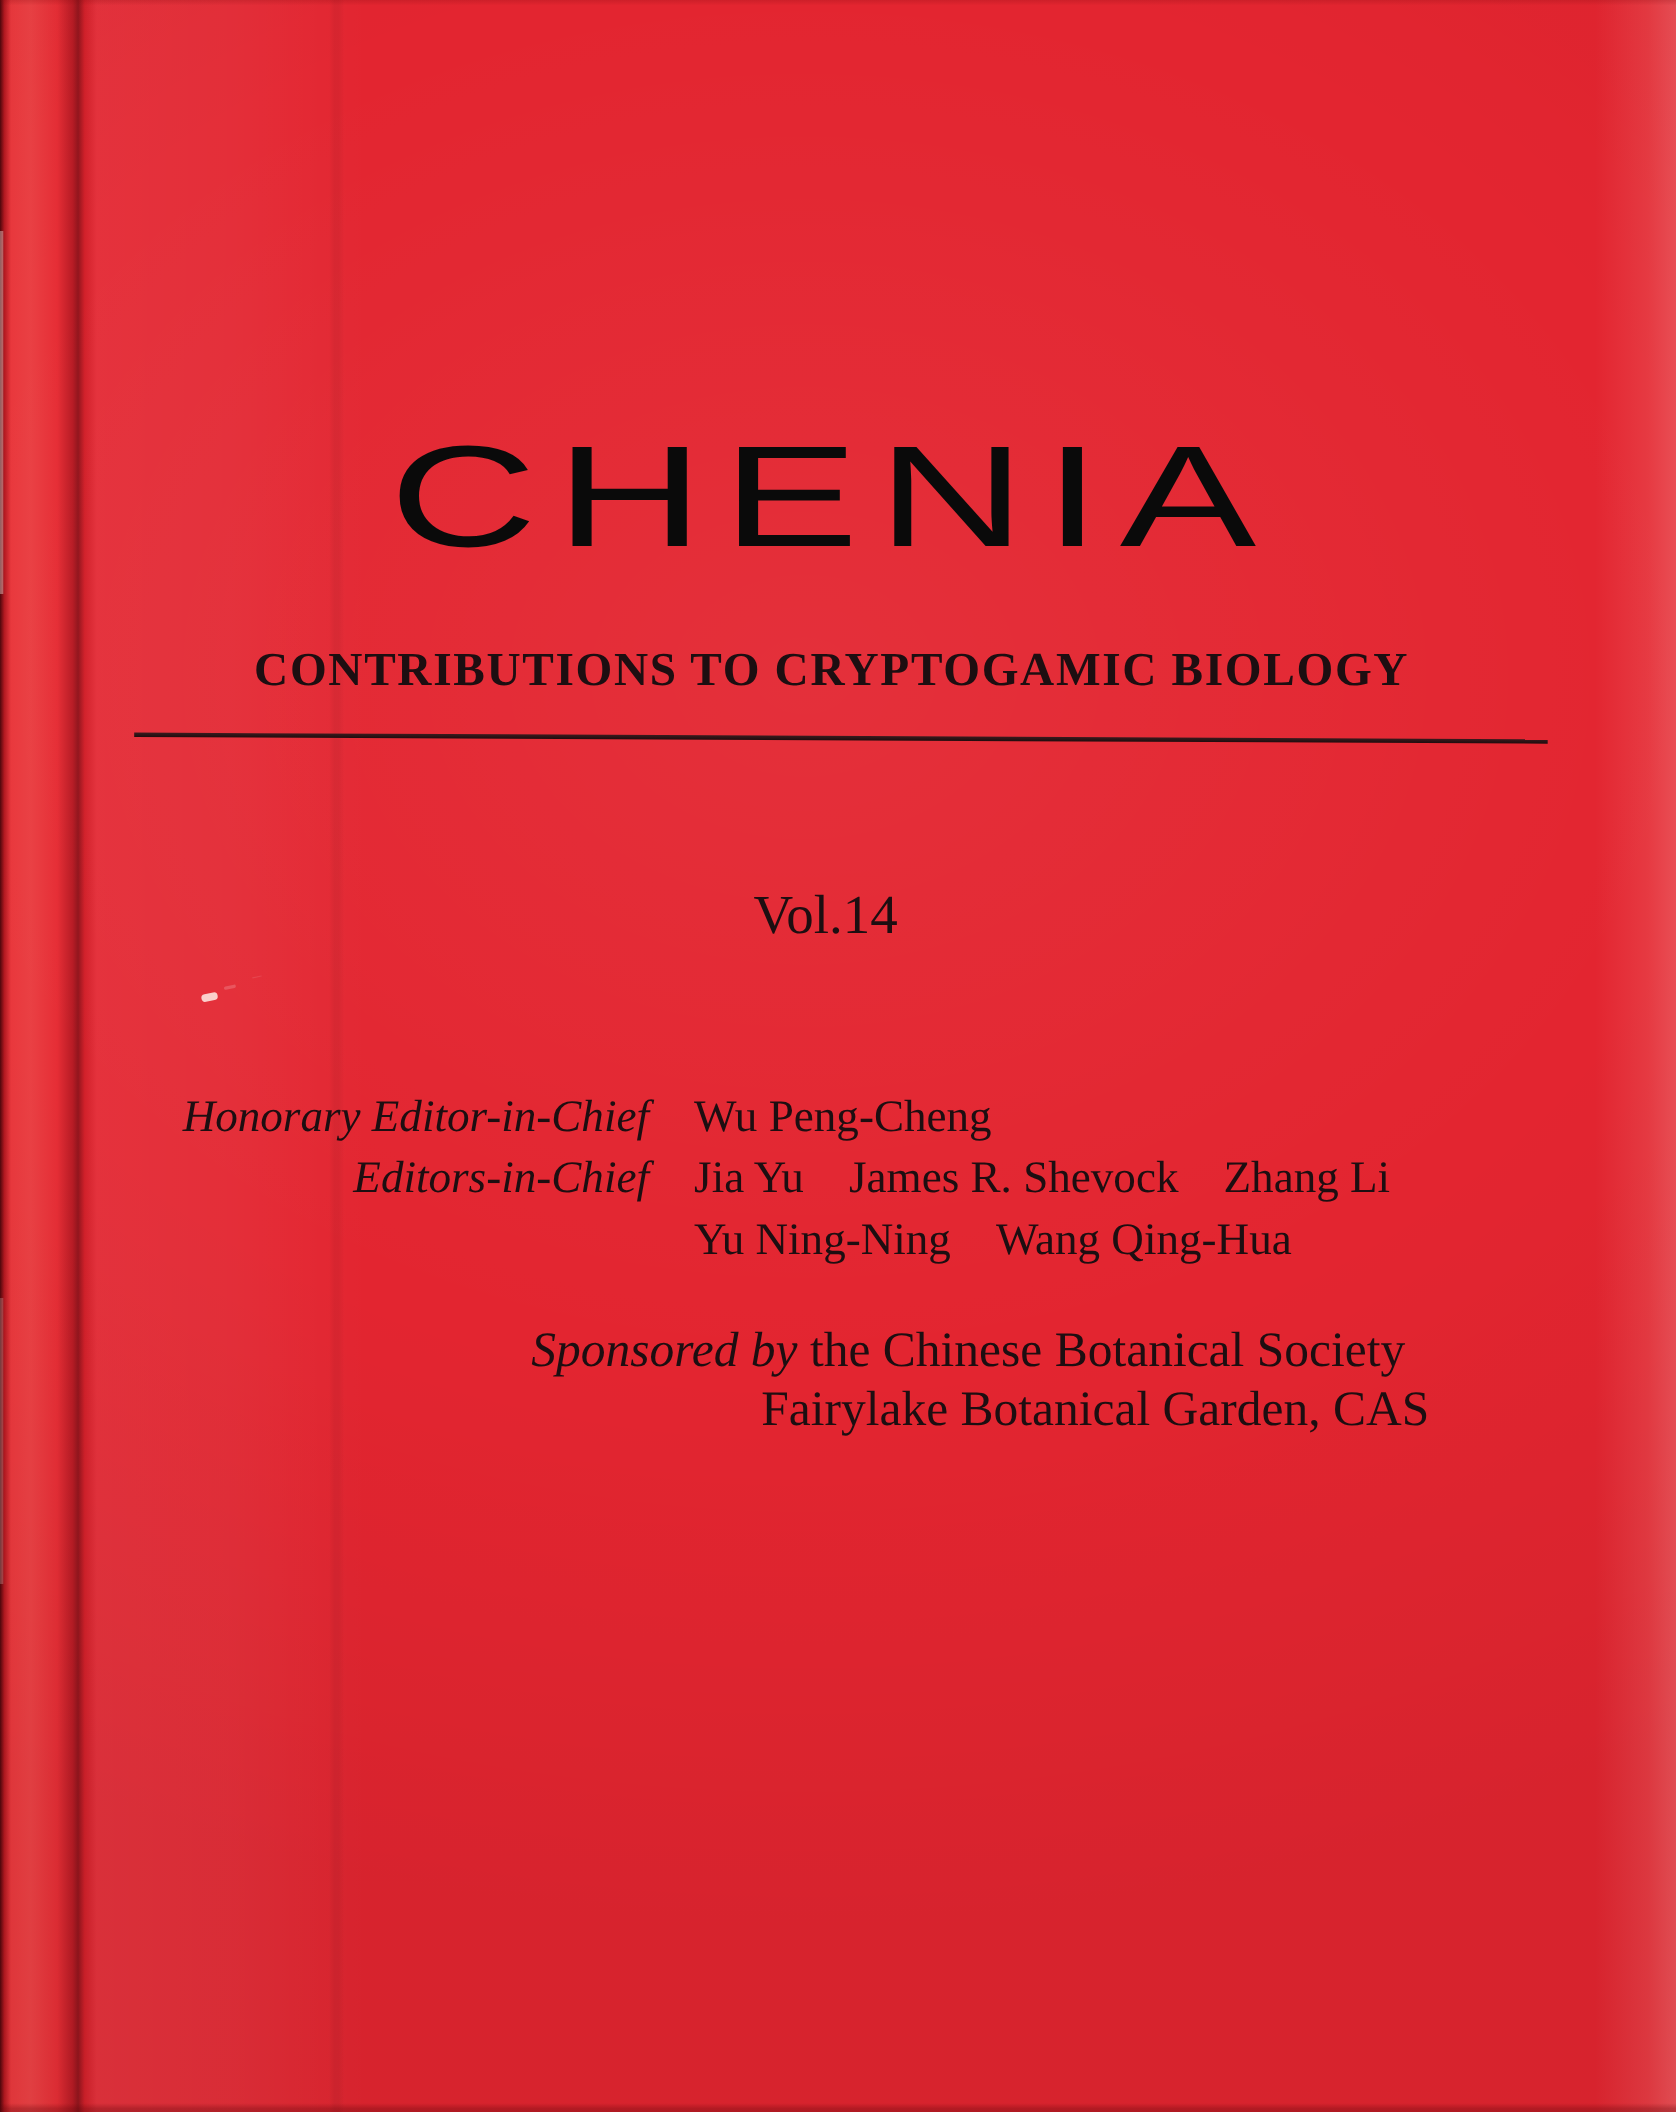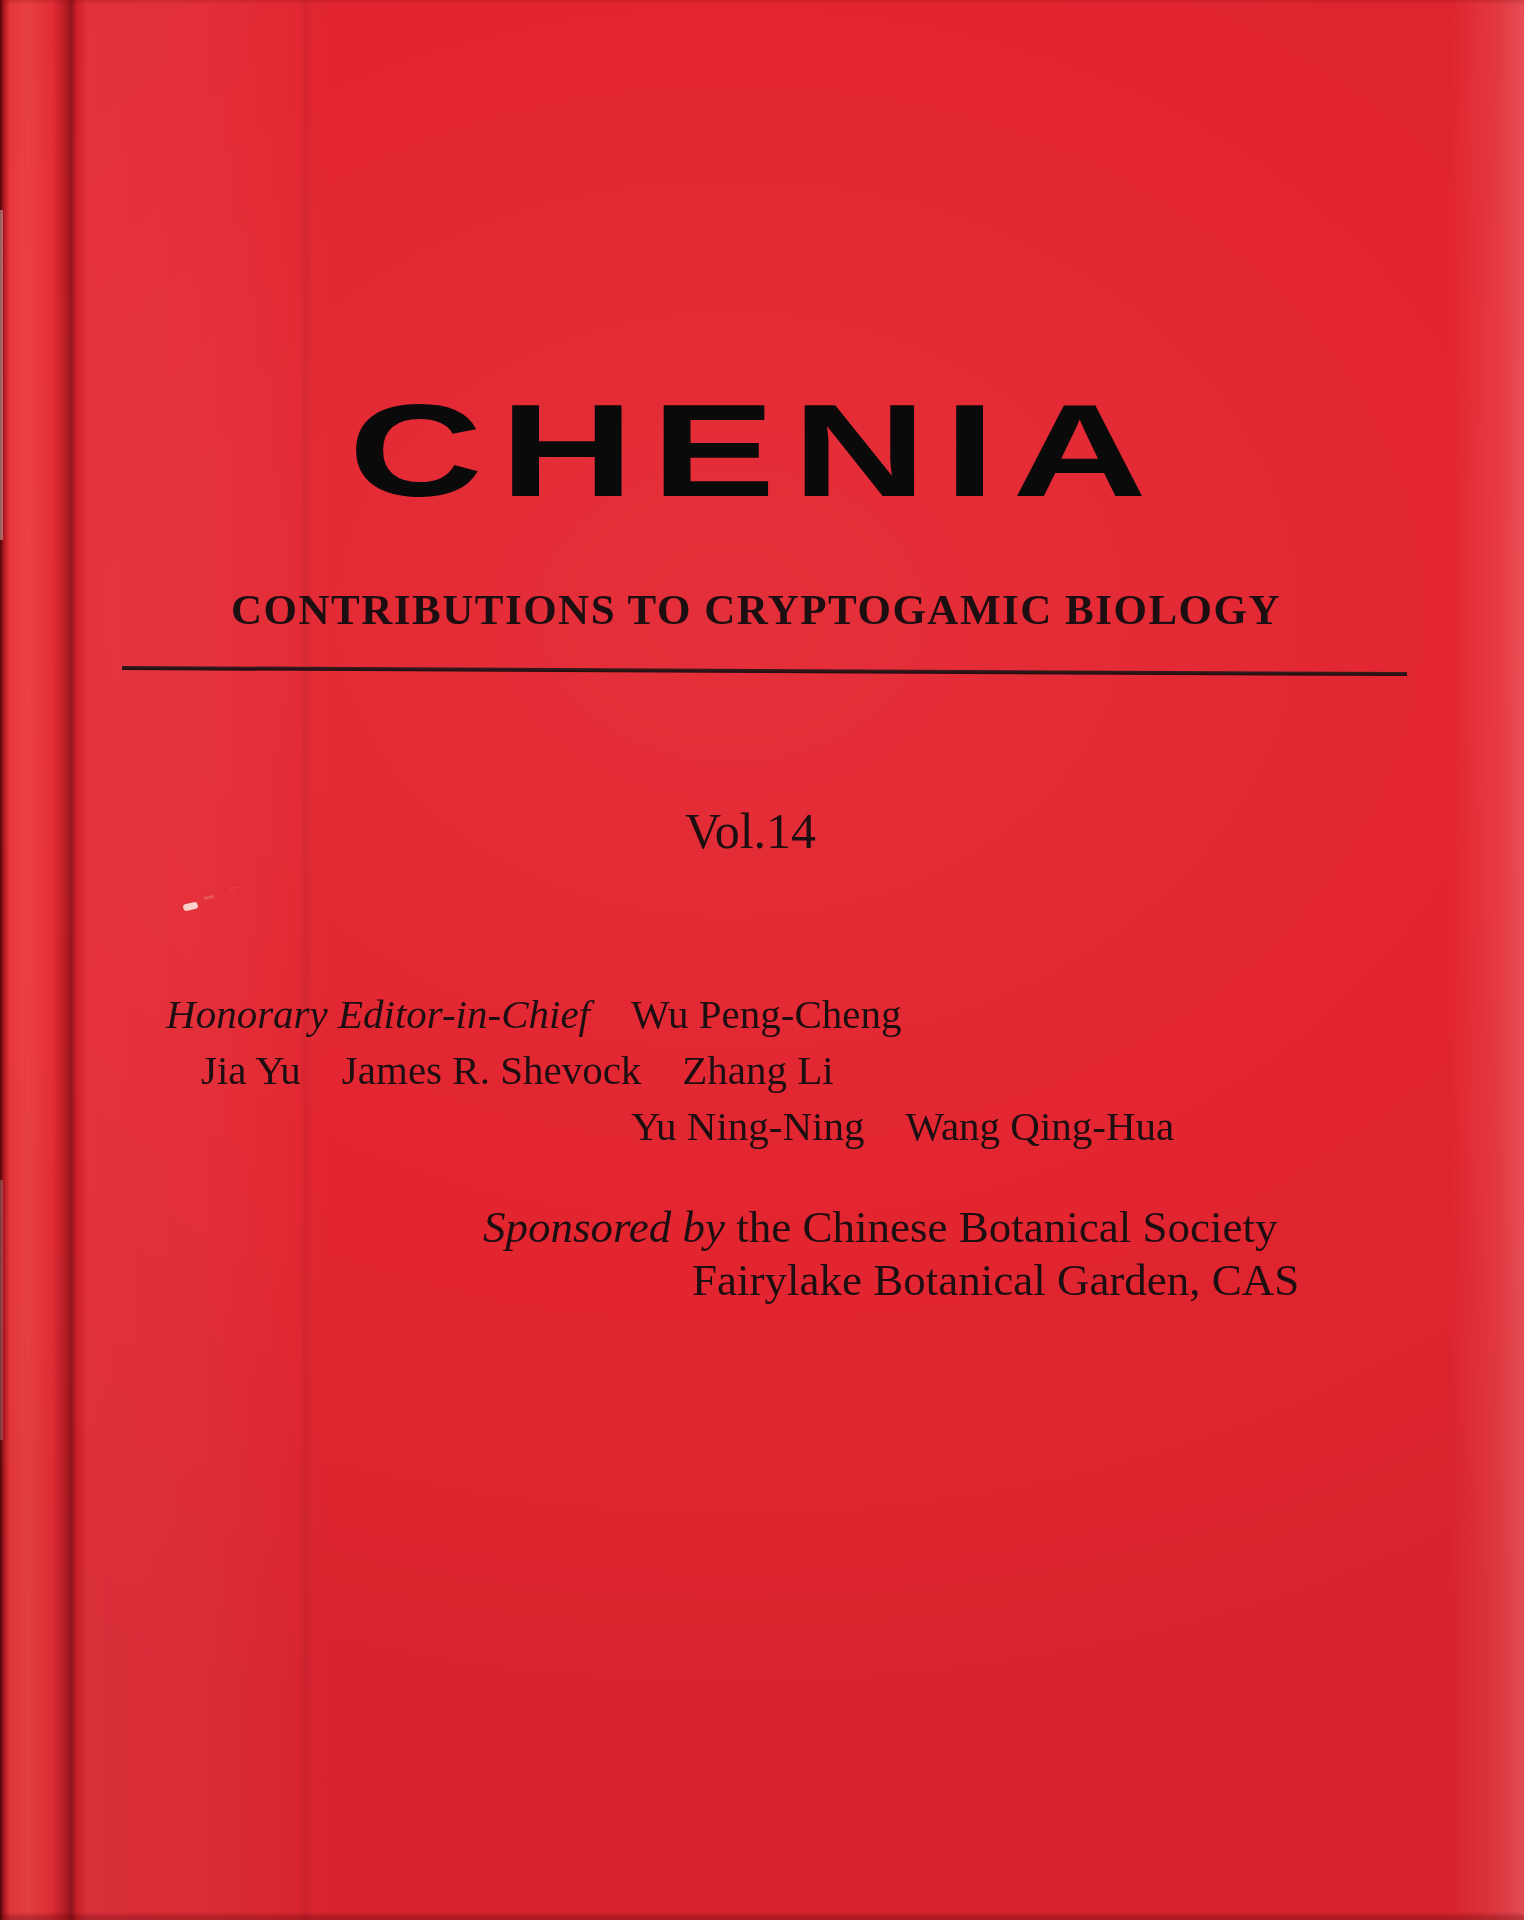--- a/index.html
+++ b/index.html
@@ -67,21 +67,21 @@
   .edge-light.seg2 { top: 1180px; height: 260px; background: rgba(255,240,235,.22); }
 
   
   .title {
     position: absolute;
     top: 297px;
     left: 0;
     width: 100%;
     text-align: center;
     font-family: "Liberation Sans", sans-serif;
-    font-weight: 700;
+    font-weight: 400;
     font-size: 131px;
     line-height: 1;
     letter-spacing: 12px;
     color: var(--title-black);
   }
   .title .stretch {
     display: inline-block;
     transform: scaleX(1.42);
     transform-origin: 50% 50%;
     margin-left: -12px;
@@ -181,20 +181,21 @@
   <div class="rule"></div>
 
   <div class="volume">Vol.14</div>
 
   <div class="editors">
     <div class="row">
       <span class="lbl">Honorary Editor-in-Chief</span>
       <span class="val">Wu Peng-Cheng</span>
     </div>
     <div class="row">
+      <span class="lbl">Editors-in-Chief</span>
       <span class="val">Jia Yu  James R. Shevock  Zhang Li</span>
     </div>
     <div class="row">
       <span class="lbl"></span>
       <span class="val">Yu Ning-Ning  Wang Qing-Hua</span>
     </div>
   </div>
 
   <div class="sponsor-line l1"><span class="italic">Sponsored by</span><span> the Chinese Botanical Society</span></div>
 

